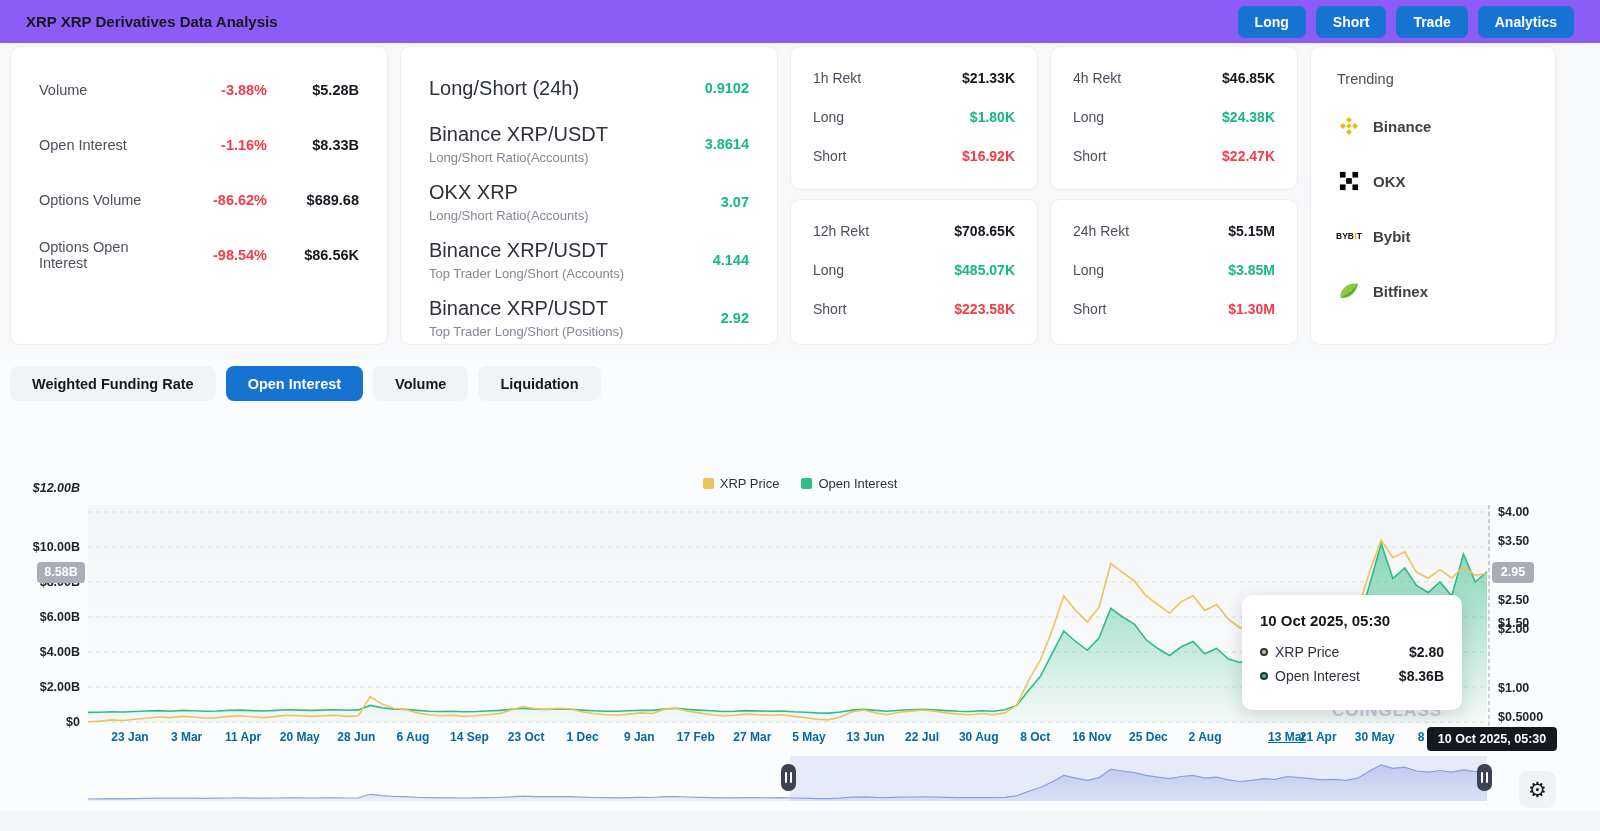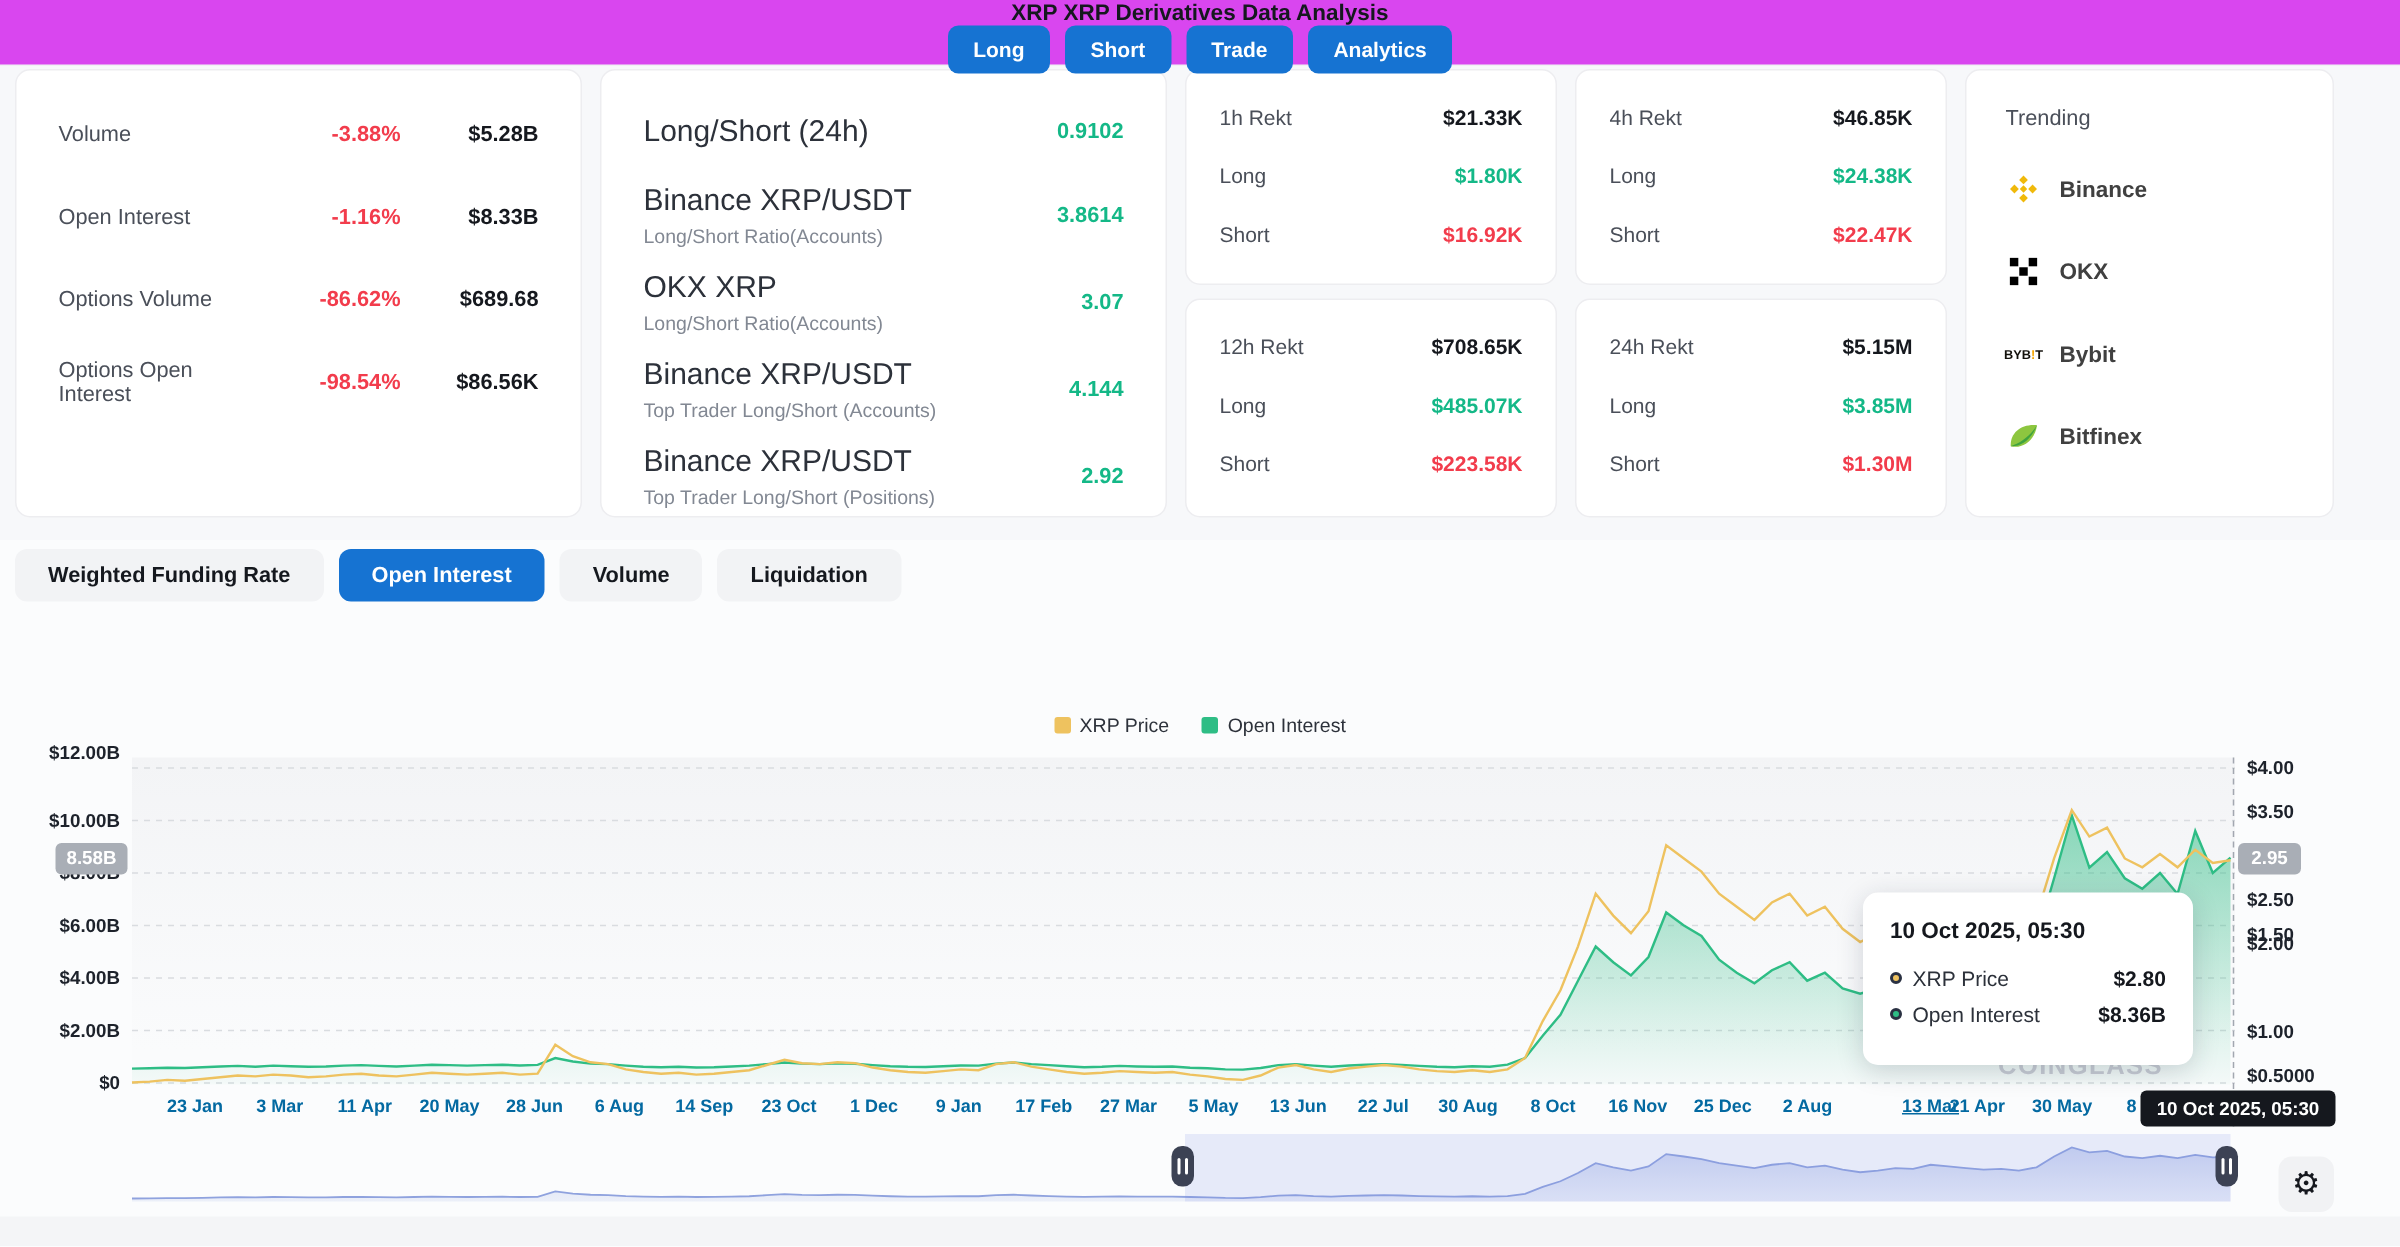--- a/index.html
+++ b/index.html
@@ -1,21 +1,21 @@
 <!DOCTYPE html>
 <html><head>
 <meta charset="utf-8">
 <style>
   * { margin:0; padding:0; box-sizing:border-box; }
   html,body { background:#ffffff; }
   body { font-family:"Liberation Sans", sans-serif; color:#15181e; }
   .page { position:relative; width:1600px; height:831px; background:#fbfcfd; overflow:hidden; }
 
   
-  .header { position:absolute; top:0; left:0; width:1600px; height:44px; background:#d946ef; border-bottom:1px solid #f0f1f3; display:flex; align-items:center; justify-content:space-between; padding:0 26px 0 26px; z-index:5;flex-direction:column;}
+  .header { position:absolute; top:0; left:0; width:1600px; height:44px; background:#8b5cf6; border-bottom:1px solid #f0f1f3; display:flex; align-items:center; justify-content:space-between; padding:0 26px 0 26px; z-index:5;}
   .page-title { font-size:15px; font-weight:700; color:#15181e; }
   .header-btns { display:flex; gap:10px; }
   .hbtn { background:#1673d2; color:#fff; font-size:14px; font-weight:700; border:none; border-radius:7px; padding:8px 17px; cursor:pointer; font-family:inherit; }
 
   
   .cards-bg { position:absolute; top:44px; left:0; width:1600px; height:316px; background:#f7f8fa; }
   .card { position:absolute; background:#ffffff; border:1px solid #ededf0; border-radius:10px; }
   .stats-card { left:10px; top:46px; width:378px; height:299px; padding:24px 28px; }
   .stat-row { display:flex; align-items:center; height:38px; margin-bottom:17px; }
   .stat-label { flex:1; font-size:14.5px; color:#4a4f59; }
@@ -301,21 +301,21 @@
       <line x1="88" x2="1490" y1="222" y2="222" stroke="#d9dce0" stroke-width="1" stroke-dasharray="4 4"></line>
       <path d="M88.0 212.4 L99.8 212.2 L111.5 211.8 L123.3 212.0 L135.0 211.5 L146.8 211.0 L158.5 210.6 L170.3 211.2 L182.1 210.4 L193.8 210.8 L205.6 211.2 L217.3 211.0 L229.1 210.4 L240.8 210.1 L252.6 210.6 L264.3 211.0 L276.1 210.4 L287.9 209.8 L299.6 210.1 L311.4 210.4 L323.1 210.1 L334.9 209.8 L346.6 210.3 L358.4 209.9 L370.2 205.4 L381.9 207.7 L393.7 209.1 L405.4 209.4 L417.2 210.4 L428.9 211.2 L440.7 211.5 L452.4 211.2 L464.2 211.7 L476.0 211.5 L487.7 211.0 L499.5 210.4 L511.2 209.4 L523.0 208.3 L534.7 209.1 L546.5 209.4 L558.3 208.9 L570.0 209.2 L581.8 210.1 L593.5 210.8 L605.3 211.2 L617.0 211.3 L628.8 210.8 L640.5 210.3 L652.3 210.4 L664.1 209.1 L675.8 208.3 L687.6 209.4 L699.3 210.1 L711.1 210.8 L722.8 211.5 L734.6 211.2 L746.4 210.6 L758.1 211.0 L769.9 211.2 L781.6 211.0 L793.4 211.8 L805.1 212.2 L816.9 212.9 L828.6 213.1 L840.4 212.0 L852.2 210.1 L863.9 209.4 L875.7 210.4 L887.4 211.2 L899.2 210.3 L910.9 209.8 L922.7 209.4 L934.5 209.9 L946.2 210.6 L958.0 211.2 L969.7 211.5 L981.5 210.8 L993.2 211.2 L1005.0 209.8 L1016.7 205.4 L1028.5 190.5 L1040.3 176.5 L1052.0 153.8 L1063.8 131.0 L1075.5 141.5 L1087.3 150.3 L1099.0 138.0 L1110.8 108.3 L1122.6 117.0 L1134.3 124.0 L1146.1 139.8 L1157.8 148.5 L1169.6 155.5 L1181.3 146.8 L1193.1 141.5 L1204.8 153.8 L1216.6 148.5 L1228.4 159.0 L1240.1 162.5 L1251.9 159.0 L1263.6 153.8 L1275.4 155.5 L1287.1 131.0 L1298.9 138.0 L1310.7 143.3 L1322.4 148.5 L1334.2 145.0 L1345.9 150.3 L1357.7 125.8 L1369.4 85.5 L1381.2 43.5 L1392.9 78.5 L1404.7 68.0 L1416.5 85.5 L1428.2 92.5 L1440.0 82.0 L1451.7 96.0 L1463.5 54.0 L1475.2 82.0 L1487.0 71.8 L 1487.0 223 L 88 223 Z" fill="url(#gGreen)" stroke="none"></path>
       <path d="M88.0 212.4 L99.8 212.2 L111.5 211.8 L123.3 212.0 L135.0 211.5 L146.8 211.0 L158.5 210.6 L170.3 211.2 L182.1 210.4 L193.8 210.8 L205.6 211.2 L217.3 211.0 L229.1 210.4 L240.8 210.1 L252.6 210.6 L264.3 211.0 L276.1 210.4 L287.9 209.8 L299.6 210.1 L311.4 210.4 L323.1 210.1 L334.9 209.8 L346.6 210.3 L358.4 209.9 L370.2 205.4 L381.9 207.7 L393.7 209.1 L405.4 209.4 L417.2 210.4 L428.9 211.2 L440.7 211.5 L452.4 211.2 L464.2 211.7 L476.0 211.5 L487.7 211.0 L499.5 210.4 L511.2 209.4 L523.0 208.3 L534.7 209.1 L546.5 209.4 L558.3 208.9 L570.0 209.2 L581.8 210.1 L593.5 210.8 L605.3 211.2 L617.0 211.3 L628.8 210.8 L640.5 210.3 L652.3 210.4 L664.1 209.1 L675.8 208.3 L687.6 209.4 L699.3 210.1 L711.1 210.8 L722.8 211.5 L734.6 211.2 L746.4 210.6 L758.1 211.0 L769.9 211.2 L781.6 211.0 L793.4 211.8 L805.1 212.2 L816.9 212.9 L828.6 213.1 L840.4 212.0 L852.2 210.1 L863.9 209.4 L875.7 210.4 L887.4 211.2 L899.2 210.3 L910.9 209.8 L922.7 209.4 L934.5 209.9 L946.2 210.6 L958.0 211.2 L969.7 211.5 L981.5 210.8 L993.2 211.2 L1005.0 209.8 L1016.7 205.4 L1028.5 190.5 L1040.3 176.5 L1052.0 153.8 L1063.8 131.0 L1075.5 141.5 L1087.3 150.3 L1099.0 138.0 L1110.8 108.3 L1122.6 117.0 L1134.3 124.0 L1146.1 139.8 L1157.8 148.5 L1169.6 155.5 L1181.3 146.8 L1193.1 141.5 L1204.8 153.8 L1216.6 148.5 L1228.4 159.0 L1240.1 162.5 L1251.9 159.0 L1263.6 153.8 L1275.4 155.5 L1287.1 131.0 L1298.9 138.0 L1310.7 143.3 L1322.4 148.5 L1334.2 145.0 L1345.9 150.3 L1357.7 125.8 L1369.4 85.5 L1381.2 43.5 L1392.9 78.5 L1404.7 68.0 L1416.5 85.5 L1428.2 92.5 L1440.0 82.0 L1451.7 96.0 L1463.5 54.0 L1475.2 82.0 L1487.0 71.8" fill="none" stroke="#2ebd85" stroke-width="1.6"></path>
       <path d="M88.0 221.7 L99.8 221.1 L111.5 219.9 L123.3 220.5 L135.0 219.3 L146.8 218.2 L158.5 217.0 L170.3 217.6 L182.1 216.4 L193.8 217.0 L205.6 218.2 L217.3 217.6 L229.1 216.4 L240.8 215.8 L252.6 217.0 L264.3 217.6 L276.1 216.4 L287.9 215.2 L299.6 215.8 L311.4 216.4 L323.1 215.8 L334.9 215.2 L346.6 216.4 L358.4 215.8 L370.2 196.5 L381.9 204.1 L393.7 208.2 L405.4 209.4 L417.2 212.9 L428.9 214.7 L440.7 215.8 L452.4 215.2 L464.2 216.4 L476.0 215.8 L487.7 214.7 L499.5 213.5 L511.2 210.0 L523.0 206.5 L534.7 208.8 L546.5 209.4 L558.3 208.2 L570.0 208.8 L581.8 211.7 L593.5 213.5 L605.3 214.7 L617.0 215.2 L628.8 214.1 L640.5 212.9 L652.3 213.5 L664.1 209.4 L675.8 208.2 L687.6 211.1 L699.3 212.9 L711.1 214.7 L722.8 215.8 L734.6 215.2 L746.4 214.1 L758.1 214.7 L769.9 215.2 L781.6 214.7 L793.4 216.4 L805.1 217.6 L816.9 219.3 L828.6 219.9 L840.4 217.0 L852.2 211.7 L863.9 210.0 L875.7 212.9 L887.4 214.7 L899.2 212.3 L910.9 211.1 L922.7 210.0 L934.5 211.1 L946.2 212.9 L958.0 214.1 L969.7 214.7 L981.5 213.5 L993.2 214.7 L1005.0 212.9 L1016.7 205.3 L1028.5 180.7 L1040.3 160.2 L1052.0 130.9 L1063.8 95.8 L1075.5 110.4 L1087.3 122.1 L1099.0 107.5 L1110.8 63.5 L1122.6 72.3 L1134.3 81.1 L1146.1 95.8 L1157.8 104.5 L1169.6 113.3 L1181.3 101.6 L1193.1 95.8 L1204.8 110.4 L1216.6 104.5 L1228.4 119.2 L1240.1 128.0 L1251.9 122.1 L1263.6 113.3 L1275.4 116.3 L1287.1 101.6 L1298.9 107.5 L1310.7 113.3 L1322.4 119.2 L1334.2 116.3 L1345.9 122.1 L1357.7 110.4 L1369.4 72.3 L1381.2 40.1 L1392.9 57.7 L1404.7 51.8 L1416.5 72.3 L1428.2 78.2 L1440.0 69.4 L1451.7 78.2 L1463.5 66.5 L1475.2 75.3 L1487.0 73.5" fill="none" stroke="#eec25f" stroke-width="1.6"></path>
       <line x1="1489" x2="1489" y1="5" y2="251" stroke="#a2a7b0" stroke-width="1" stroke-dasharray="4 3"></line>
       <path d="M88.0 299.0 L99.8 298.9 L111.5 298.7 L123.3 298.8 L135.0 298.6 L146.8 298.3 L158.5 298.1 L170.3 298.2 L182.1 298.0 L193.8 298.1 L205.6 298.3 L217.3 298.2 L229.1 298.0 L240.8 297.9 L252.6 298.1 L264.3 298.2 L276.1 298.0 L287.9 297.8 L299.6 297.9 L311.4 298.0 L323.1 297.9 L334.9 297.8 L346.6 298.0 L358.4 297.9 L370.2 294.3 L381.9 295.7 L393.7 296.5 L405.4 296.7 L417.2 297.4 L428.9 297.7 L440.7 297.9 L452.4 297.8 L464.2 298.0 L476.0 297.9 L487.7 297.7 L499.5 297.5 L511.2 296.8 L523.0 296.1 L534.7 296.6 L546.5 296.7 L558.3 296.5 L570.0 296.6 L581.8 297.1 L593.5 297.5 L605.3 297.7 L617.0 297.8 L628.8 297.6 L640.5 297.4 L652.3 297.5 L664.1 296.7 L675.8 296.5 L687.6 297.0 L699.3 297.4 L711.1 297.7 L722.8 297.9 L734.6 297.8 L746.4 297.6 L758.1 297.7 L769.9 297.8 L781.6 297.7 L793.4 298.0 L805.1 298.2 L816.9 298.6 L828.6 298.7 L840.4 298.1 L852.2 297.1 L863.9 296.8 L875.7 297.4 L887.4 297.7 L899.2 297.2 L910.9 297.0 L922.7 296.8 L934.5 297.0 L946.2 297.4 L958.0 297.6 L969.7 297.7 L981.5 297.5 L993.2 297.7 L1005.0 297.4 L1016.7 295.9 L1028.5 291.3 L1040.3 287.5 L1052.0 282.0 L1063.8 275.4 L1075.5 278.2 L1087.3 280.4 L1099.0 277.6 L1110.8 269.4 L1122.6 271.0 L1134.3 272.7 L1146.1 275.4 L1157.8 277.1 L1169.6 278.7 L1181.3 276.5 L1193.1 275.4 L1204.8 278.2 L1216.6 277.1 L1228.4 279.8 L1240.1 281.5 L1251.9 280.4 L1263.6 278.7 L1275.4 279.3 L1287.1 276.5 L1298.9 277.6 L1310.7 278.7 L1322.4 279.8 L1334.2 279.3 L1345.9 280.4 L1357.7 278.2 L1369.4 271.0 L1381.2 265.0 L1392.9 268.3 L1404.7 267.2 L1416.5 271.0 L1428.2 272.1 L1440.0 270.5 L1451.7 272.1 L1463.5 269.9 L1475.2 271.6 L1487.0 271.3 L 1487 301 L 88 301 Z" fill="url(#gNav)"></path>
       <path d="M88.0 299.0 L99.8 298.9 L111.5 298.7 L123.3 298.8 L135.0 298.6 L146.8 298.3 L158.5 298.1 L170.3 298.2 L182.1 298.0 L193.8 298.1 L205.6 298.3 L217.3 298.2 L229.1 298.0 L240.8 297.9 L252.6 298.1 L264.3 298.2 L276.1 298.0 L287.9 297.8 L299.6 297.9 L311.4 298.0 L323.1 297.9 L334.9 297.8 L346.6 298.0 L358.4 297.9 L370.2 294.3 L381.9 295.7 L393.7 296.5 L405.4 296.7 L417.2 297.4 L428.9 297.7 L440.7 297.9 L452.4 297.8 L464.2 298.0 L476.0 297.9 L487.7 297.7 L499.5 297.5 L511.2 296.8 L523.0 296.1 L534.7 296.6 L546.5 296.7 L558.3 296.5 L570.0 296.6 L581.8 297.1 L593.5 297.5 L605.3 297.7 L617.0 297.8 L628.8 297.6 L640.5 297.4 L652.3 297.5 L664.1 296.7 L675.8 296.5 L687.6 297.0 L699.3 297.4 L711.1 297.7 L722.8 297.9 L734.6 297.8 L746.4 297.6 L758.1 297.7 L769.9 297.8 L781.6 297.7 L793.4 298.0 L805.1 298.2 L816.9 298.6 L828.6 298.7 L840.4 298.1 L852.2 297.1 L863.9 296.8 L875.7 297.4 L887.4 297.7 L899.2 297.2 L910.9 297.0 L922.7 296.8 L934.5 297.0 L946.2 297.4 L958.0 297.6 L969.7 297.7 L981.5 297.5 L993.2 297.7 L1005.0 297.4 L1016.7 295.9 L1028.5 291.3 L1040.3 287.5 L1052.0 282.0 L1063.8 275.4 L1075.5 278.2 L1087.3 280.4 L1099.0 277.6 L1110.8 269.4 L1122.6 271.0 L1134.3 272.7 L1146.1 275.4 L1157.8 277.1 L1169.6 278.7 L1181.3 276.5 L1193.1 275.4 L1204.8 278.2 L1216.6 277.1 L1228.4 279.8 L1240.1 281.5 L1251.9 280.4 L1263.6 278.7 L1275.4 279.3 L1287.1 276.5 L1298.9 277.6 L1310.7 278.7 L1322.4 279.8 L1334.2 279.3 L1345.9 280.4 L1357.7 278.2 L1369.4 271.0 L1381.2 265.0 L1392.9 268.3 L1404.7 267.2 L1416.5 271.0 L1428.2 272.1 L1440.0 270.5 L1451.7 272.1 L1463.5 269.9 L1475.2 271.6 L1487.0 271.3" fill="none" stroke="#8fa2de" stroke-width="1.2"></path>
     </svg>
 
   <div id="left-axis">
-      <div class="axis-label axis-left" style="top: 495px;">$12.00B</div>
+      <div class="axis-label axis-left" style="top: 481px; font-style: italic;">$12.00B</div>
       <div class="axis-label axis-left" style="top: 540px;">$10.00B</div>
       <div class="axis-label axis-left" style="top: 575px;">$8.00B</div>
       <div class="axis-label axis-left" style="top: 610px;">$6.00B</div>
       <div class="axis-label axis-left" style="top: 645px;">$4.00B</div>
       <div class="axis-label axis-left" style="top: 680px;">$2.00B</div>
       <div class="axis-label axis-left" style="top: 715px;">$0</div>
     </div>
   <div id="right-axis">
       <div class="axis-label axis-right" style="top: 505px;">$4.00</div>
       <div class="axis-label axis-right" style="top: 534.3px;">$3.50</div>

